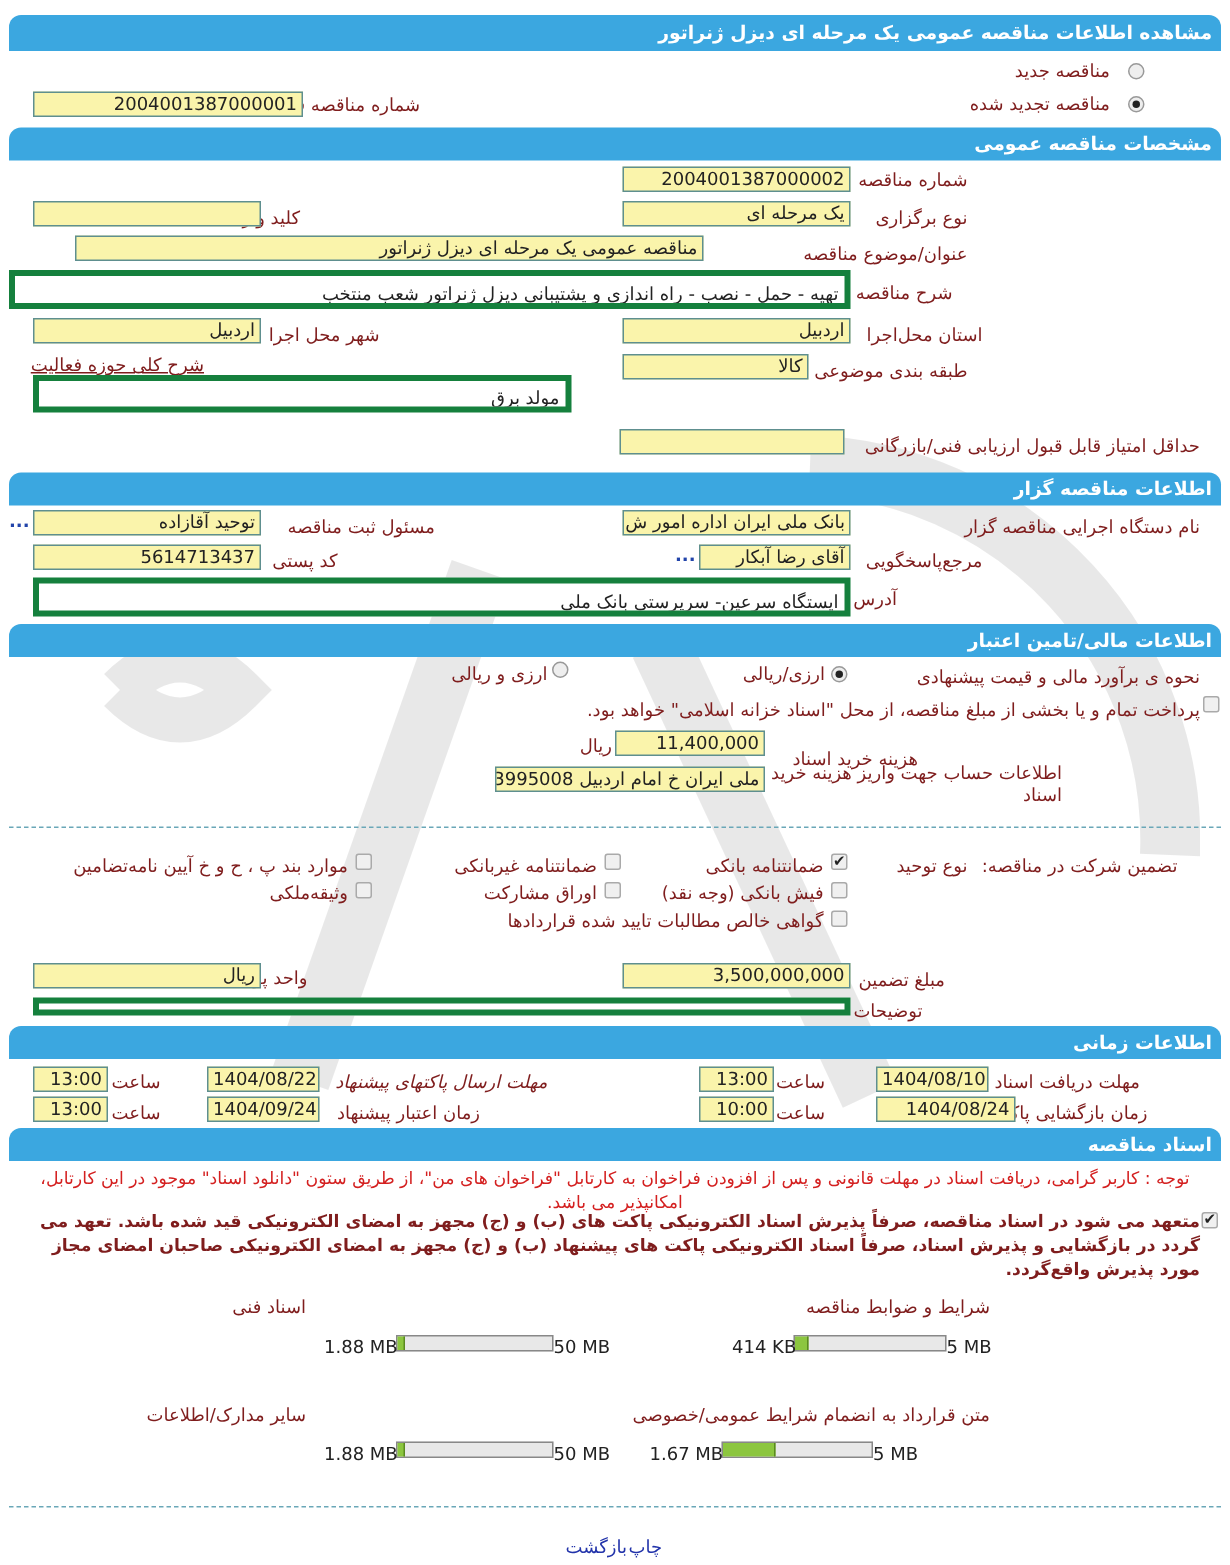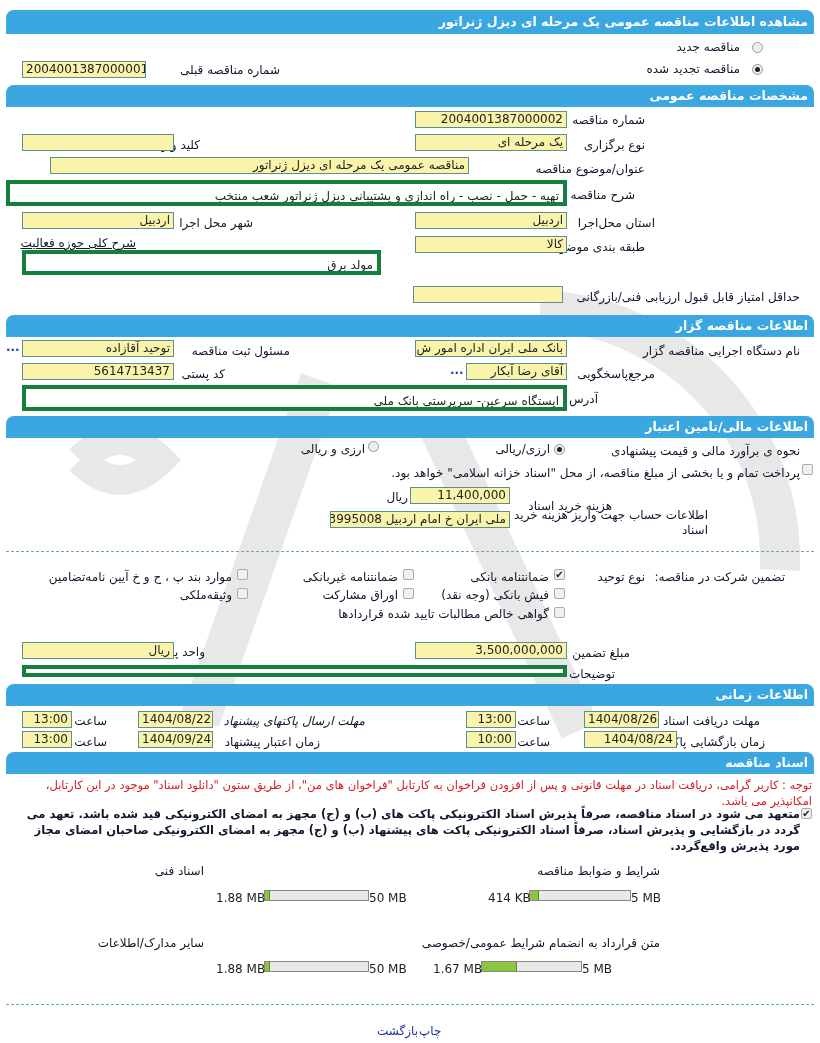--- a/index.html
+++ b/index.html
@@ -1,51 +1,51 @@
 <!DOCTYPE html>
 <html><head>
 <meta charset="utf-8">
 <style>
   html,body{margin:0;padding:0;background:#fff;}
   body{width:820px;height:1043px;position:relative;overflow:hidden;font-family:"DejaVu Sans",sans-serif;font-size:12px;color:#222;direction:rtl;}
   .bar{position:absolute;left:6px;right:6px;height:22px;background:#3ba7e0;border-radius:8px 8px 0 0;color:#fff;font-weight:bold;font-size:12.5px;line-height:22px;padding-right:6px;box-sizing:border-box;text-align:right;}
-  .lbl{position:absolute;white-space:nowrap;font-size:12px;color:#0f172a;}
+  .lbl{position:absolute;white-space:nowrap;font-size:12px;color:#7f1d1d;}
   .inp{position:absolute;height:17px;background:#fbf5a7;background:#faf4ab;border:1px solid #5e8f8f;box-sizing:border-box;font-size:12px;line-height:15px;padding:0 3px;white-space:nowrap;overflow:hidden;text-align:right;direction:rtl;}
   .inp.ltr{direction:ltr;text-align:right;}
   .box{position:absolute;background:#fff;border:4px solid #15803d;box-sizing:border-box;font-size:12px;padding:0 4px;white-space:nowrap;overflow:hidden;}
   .radio{position:absolute;width:11px;height:11px;border-radius:50%;border:1px solid #999;background:#eee;box-sizing:border-box;}
   .radio.on::after{content:"";position:absolute;left:2px;top:2px;width:5px;height:5px;border-radius:50%;background:#222;}
   .chk{position:absolute;width:11px;height:11px;border:1px solid #aaa;background:#f0f0f0;border-radius:2px;box-sizing:border-box;font-size:10px;line-height:9px;text-align:center;color:#222;}
   .dash{position:absolute;left:6px;right:6px;border-top:1px dashed #6aa7b8;height:0;}
   .prog{position:absolute;height:11px;border:1px solid #888;background:#e8e8e8;box-sizing:border-box;}
   .prog .fill{position:absolute;left:0;top:0;bottom:0;background:#8cc63f;border-right:1px solid #5a8a20;}
   .size{position:absolute;font-size:12px;direction:ltr;white-space:nowrap;}
   .ellip{position:absolute;color:#2244aa;font-weight:bold;}
-  .red{color:#d42020;}
+  .red{color:#d42020;text-align:center;}
   .link{color:#2233aa;}
   .wm{position:absolute;opacity:0.13;pointer-events:none;}
 </style>
 </head>
 <body>
 
 <svg class="wm" style="left:20px;top:290px;" width="780" height="460" viewBox="0 0 780 460">
   <path d="M520 20 A250 250 0 0 1 760 280" stroke="#555" stroke-width="40" fill="none"></path>
   <path d="M180 430 L300 90" stroke="#555" stroke-width="40" fill="none"></path>
   <path d="M420 140 L560 440" stroke="#555" stroke-width="40" fill="none"></path>
   <path d="M60 170 q40 -40 80 0 q-40 40 -80 0" stroke="#555" stroke-width="30" fill="none"></path>
 </svg>
 
 <div class="bar" style="top:10px;height:24px;line-height:24px;">مشاهده اطلاعات مناقصه عمومی یک مرحله ای دیزل ژنراتور</div>
 
 <div class="radio" style="left:752px;top:42px;"></div>
 <div class="lbl" style="right:80px;top:40px;">مناقصه جدید</div>
 <div class="radio on" style="left:752px;top:64px;"></div>
 <div class="lbl" style="right:80px;top:62px;">مناقصه تجدید شده</div>
 <div class="lbl" style="right:540px;top:63px;">شماره مناقصه قبلی</div>
-<div class="inp ltr" style="left:22px;top:61px;width:124px;">2004001387000001</div>
+<div class="inp ltr" style="left:22px;top:61px;width:180px;">2004001387000001</div>
 
 <div class="bar" style="top:85px;">مشخصات مناقصه عمومی</div>
 
 <div class="lbl" style="right:175px;top:113px;">شماره مناقصه</div>
 <div class="inp ltr" style="left:415px;top:111px;width:152px;">2004001387000002</div>
 
 <div class="lbl" style="right:175px;top:138px;">نوع برگزاری</div>
 <div class="inp" style="left:415px;top:134px;width:152px;">یک مرحله ای</div>
 <div class="lbl" style="right:620px;top:138px;">کلید واژه</div>
 <div class="inp" style="left:22px;top:134px;width:152px;"></div>
@@ -55,21 +55,21 @@
 
 <div class="lbl" style="right:185px;top:188px;">شرح مناقصه</div>
 <div class="box" style="left:6px;top:180px;width:561px;height:26px;line-height:24px;">تهیه - حمل - نصب - راه اندازی و پشتیبانی دیزل ژنراتور شعب منتخب</div>
 
 <div class="lbl" style="right:165px;top:216px;">استان محل‌اجرا</div>
 <div class="inp" style="left:415px;top:212px;width:152px;">اردبیل</div>
 <div class="lbl" style="right:567px;top:216px;">شهر محل اجرا</div>
 <div class="inp" style="left:22px;top:212px;width:152px;">اردبیل</div>
 
 <div class="lbl" style="right:175px;top:240px;">طبقه بندی موضوعی</div>
-<div class="inp" style="left:415px;top:236px;width:152px;">کالا</div>
+<div class="inp" style="left:415px;top:236px;width:124px;">کالا</div>
 <div class="lbl" style="right:684px;top:236px;text-decoration:underline;">شرح کلی حوزه فعالیت</div>
 <div class="box" style="left:22px;top:250px;width:359px;height:25px;line-height:23px;">مولد برق</div>
 
 <div class="lbl" style="right:20px;top:290px;">حداقل امتیاز قابل قبول ارزیابی فنی/بازرگانی</div>
 <div class="inp" style="left:413px;top:286px;width:150px;"></div>
 
 <div class="bar" style="top:315px;">اطلاعات مناقصه گزار</div>
 
 <div class="lbl" style="right:20px;top:344px;">نام دستگاه اجرایی مناقصه گزار</div>
 <div class="inp" style="left:415px;top:340px;width:152px;">بانک ملی ایران اداره امور ش</div>
@@ -130,21 +130,21 @@
 <div class="inp ltr" style="left:415px;top:642px;width:152px;">3,500,000,000</div>
 <div class="lbl" style="right:615px;top:645px;">واحد پول</div>
 <div class="inp" style="left:22px;top:642px;width:152px;">ریال</div>
 
 <div class="lbl" style="right:205px;top:667px;">توضیحات</div>
 <div class="box" style="left:22px;top:665px;width:545px;height:12px;"></div>
 
 <div class="bar" style="top:684px;">اطلاعات زمانی</div>
 
 <div class="lbl" style="right:60px;top:714px;">مهلت دریافت اسناد</div>
-<div class="inp ltr" style="left:584px;top:711px;width:75px;">1404/08/26</div>
+<div class="inp ltr" style="left:584px;top:711px;width:75px;">1404/08/10</div>
 <div class="lbl" style="right:270px;top:714px;">ساعت</div>
 <div class="inp ltr" style="left:466px;top:711px;width:50px;">13:00</div>
 
 <div class="lbl" style="right:455px;top:714px;font-style:italic;">مهلت ارسال پاکتهای پیشنهاد</div>
 <div class="inp ltr" style="left:138px;top:711px;width:75px;">1404/08/22</div>
 <div class="lbl" style="right:713px;top:714px;">ساعت</div>
 <div class="inp ltr" style="left:22px;top:711px;width:50px;">13:00</div>
 
 <div class="lbl" style="right:55px;top:735px;">زمان بازگشایی پاکت‌ها</div>
 <div class="inp ltr" style="left:584px;top:731px;width:93px;">1404/08/24</div>

